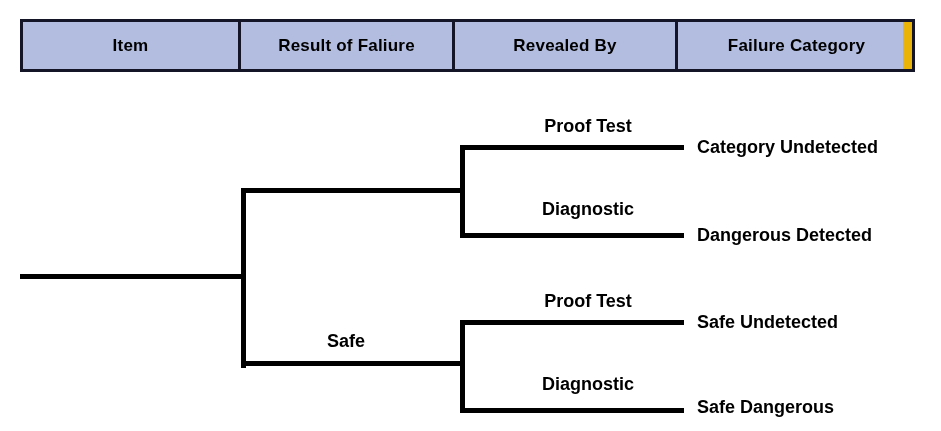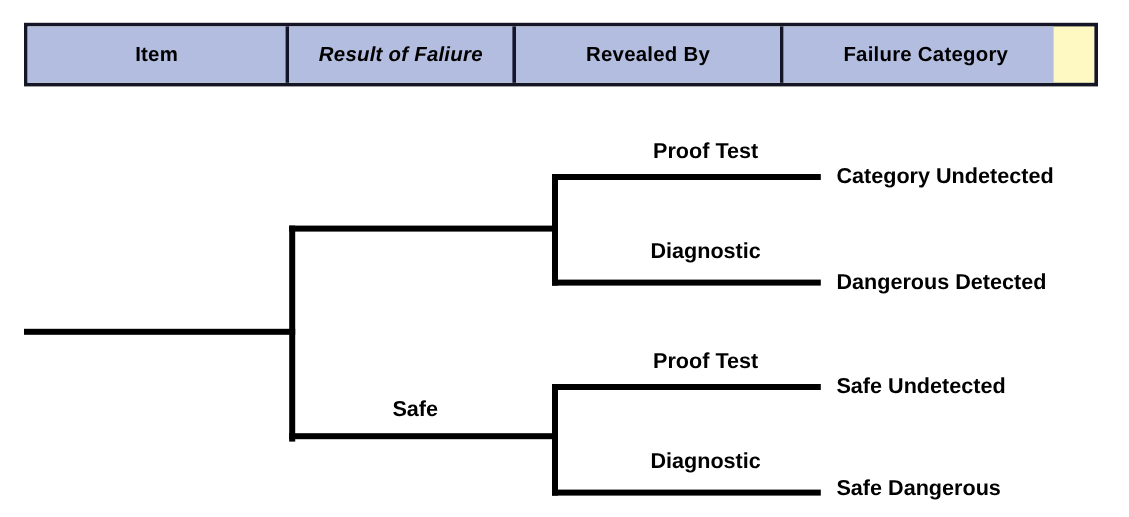--- a/index.html
+++ b/index.html
@@ -19,38 +19,38 @@
   
   .header-table {
     position: absolute;
     left: 20px;
     top: 19px;
     width: 895px;
     height: 53px;
     display: flex;
     box-sizing: border-box;
     border: 3px solid #151528;
-    background: #fef9c3;
+    background: #eab308;
   }
   .header-cell {
     box-sizing: border-box;
     display: flex;
     align-items: center;
     justify-content: center;
     background: #b3bde0;
     border-right: 3px solid #151528;
     color: #000000;
     font-size: 17px;
     font-weight: bold;
     letter-spacing: 0.2px;
     white-space: nowrap;
   }
   .header-cell:last-child { border-right: none; }
   .col-item      { width: 218px; }
-  .col-result    { width: 189px; font-style: italic; }
+  .col-result    { width: 214px; }
   .col-revealed  { width: 223px; }
   .col-category  { width: 225px; padding-left: 12px; }
 
   
   .tree {
     position: absolute;
     left: 0;
     top: 0;
     width: 941px;
     height: 431px;

